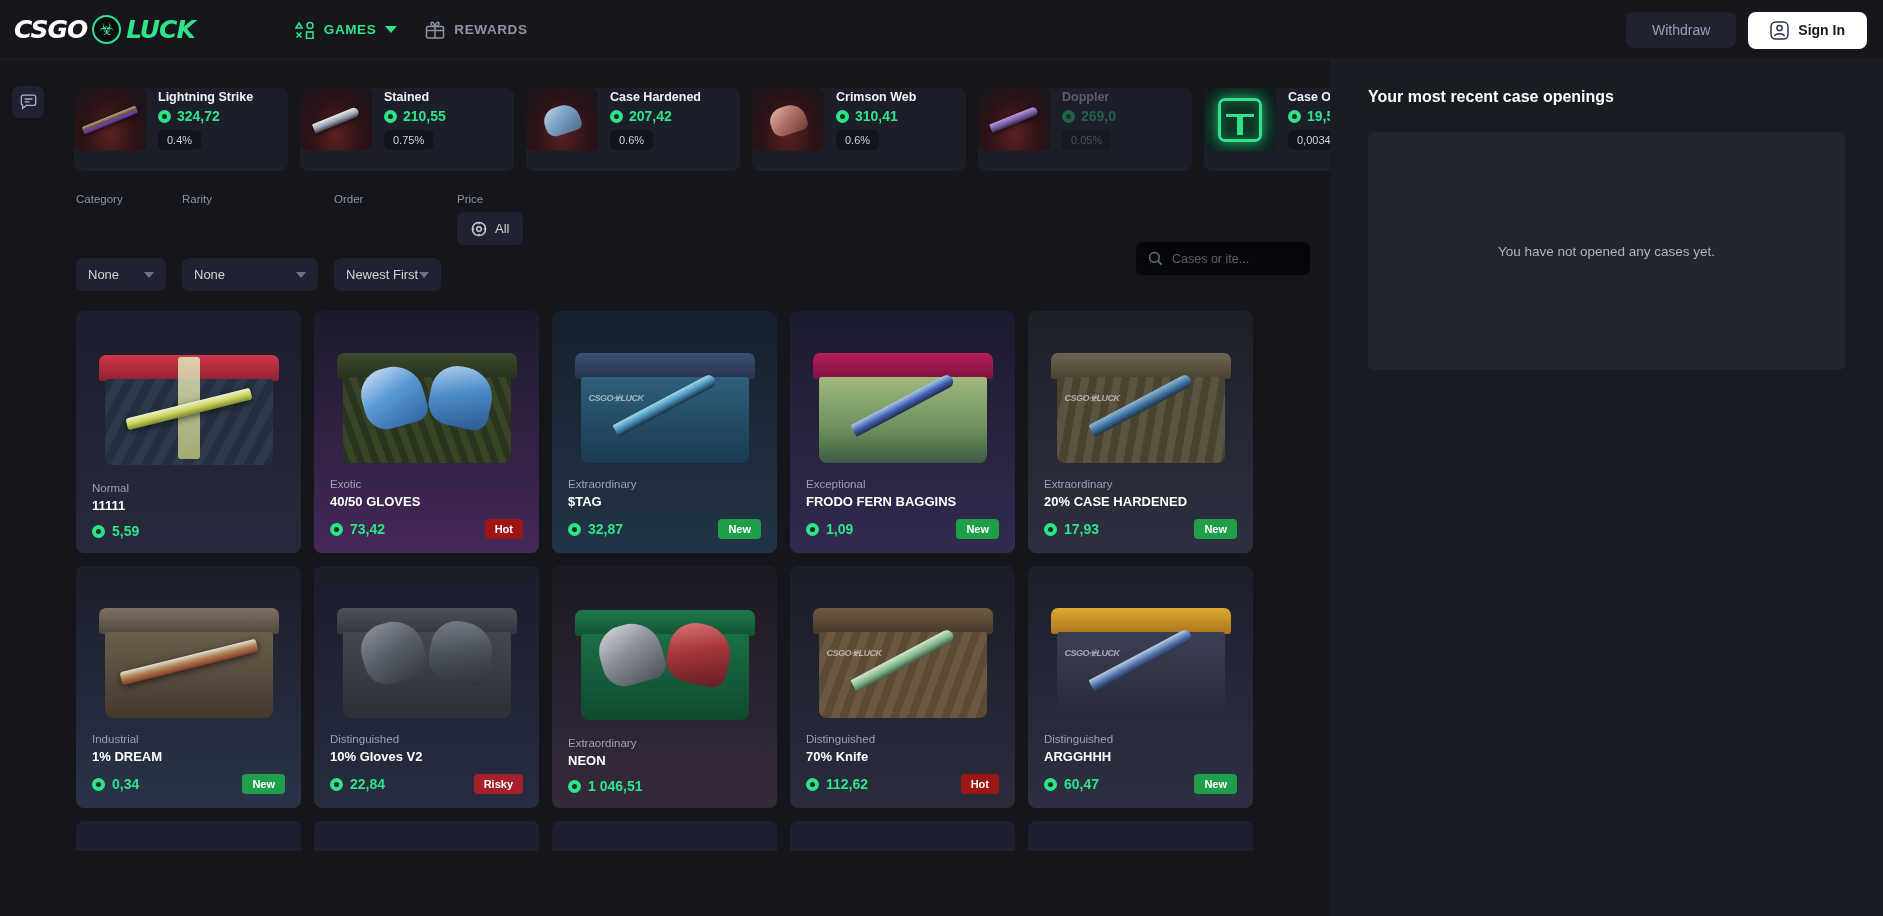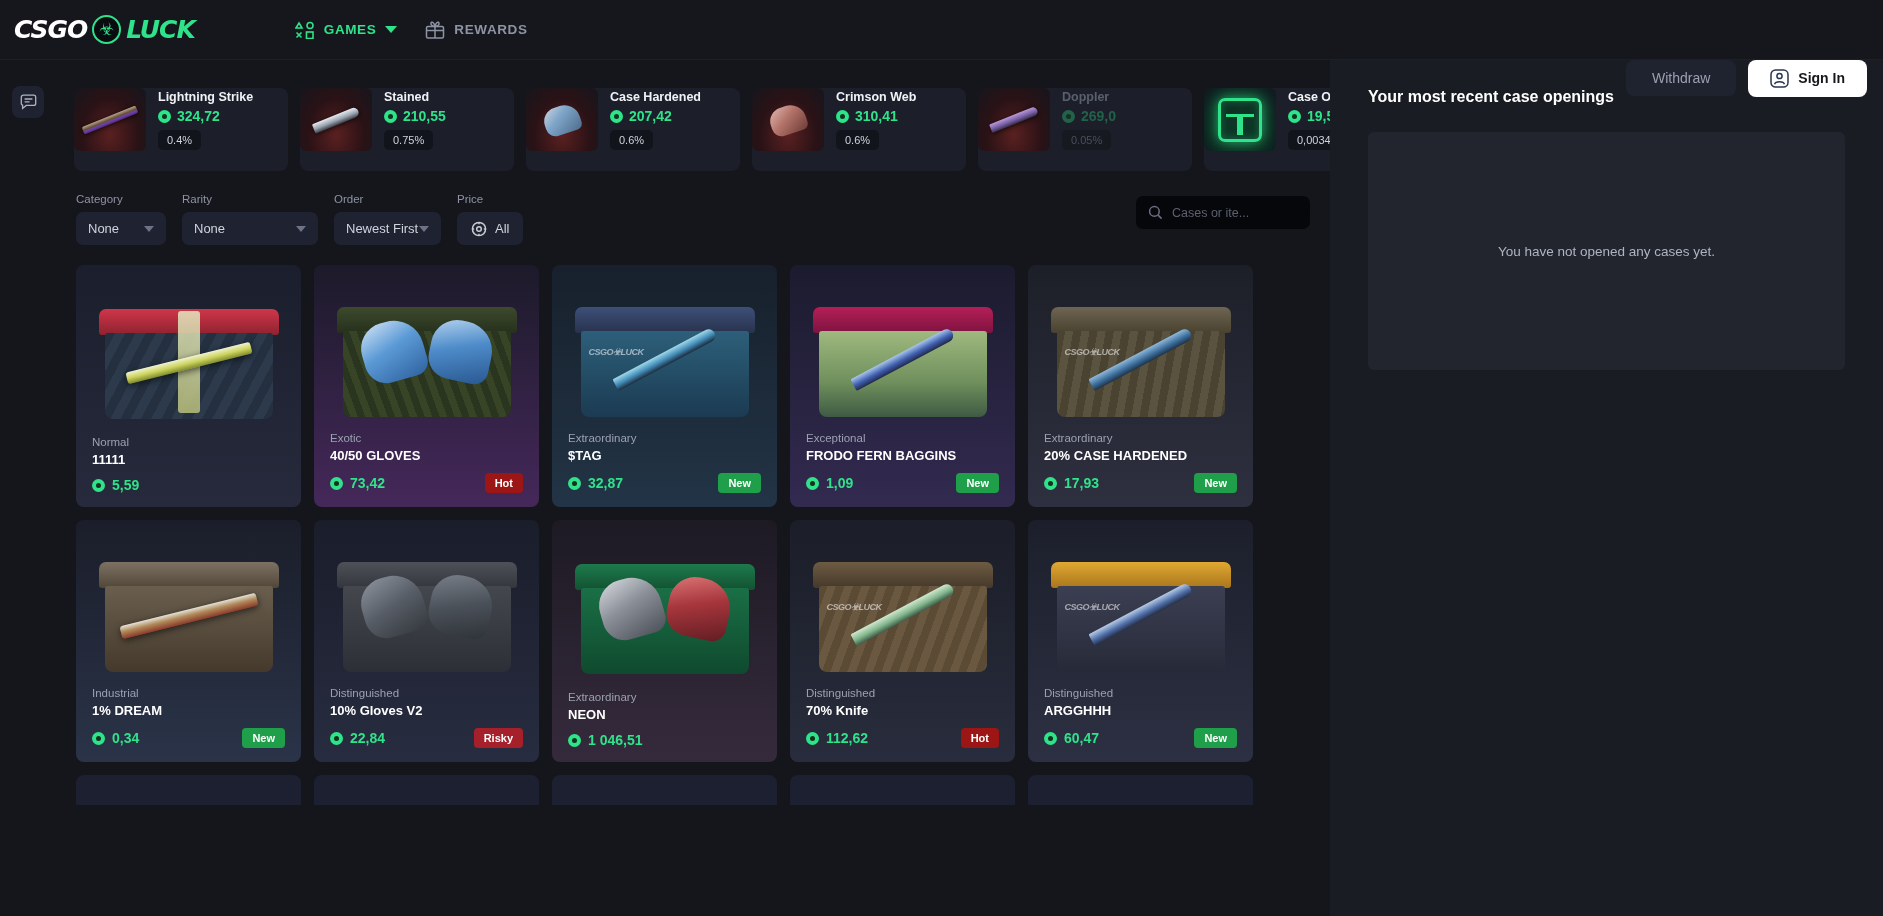--- a/index.html
+++ b/index.html
@@ -55,21 +55,21 @@
   .caret-down {
     width: 0; height: 0;
     border-left: 6px solid transparent;
     border-right: 6px solid transparent;
     border-top: 7px solid #2fe38a;
   }
   .ico { display:inline-block; line-height: 0; }
 
   .header-right {
     position: absolute; right: 16px; top: 0; height: 60px;
-    display: flex; align-items: center; gap: 12px; margin-top: 48px;
+    display: flex; align-items: center; gap: 12px;
   }
   .btn-withdraw {
     background: #1f2330; color: #9aa0b0;
     font-size: 14px; padding: 10px 26px; border-radius: 8px;
     border: none; cursor: pointer; font-family: inherit;
   }
   .btn-signin {
     background: #ffffff; color: #16171d;
     font-size: 14px; font-weight: bold;
     padding: 9px 22px; border-radius: 8px;
@@ -153,20 +153,21 @@
   }
   .filter-group { display: flex; flex-direction: column; gap: 7px; }
   .filter-label { font-size: 11.5px; color: #8d93a3; }
   .select {
     background: #1f2230; border-radius: 7px;
     height: 33px; display: flex; align-items: center;
     justify-content: space-between;
     padding: 0 12px; 
     font-size: 13px; color: #cfd3dd; cursor: pointer;
     min-width: 90px;
+    margin-top: 46px;
   }
   .select.w-cat { width: 90px; }
   .select.w-rar { width: 136px; }
   .select.w-ord { width: 107px; }
   .caret-sm {
     width: 0; height: 0;
     border-left: 5.5px solid transparent;
     border-right: 5.5px solid transparent;
     border-top: 6px solid #6d7384;
   }

